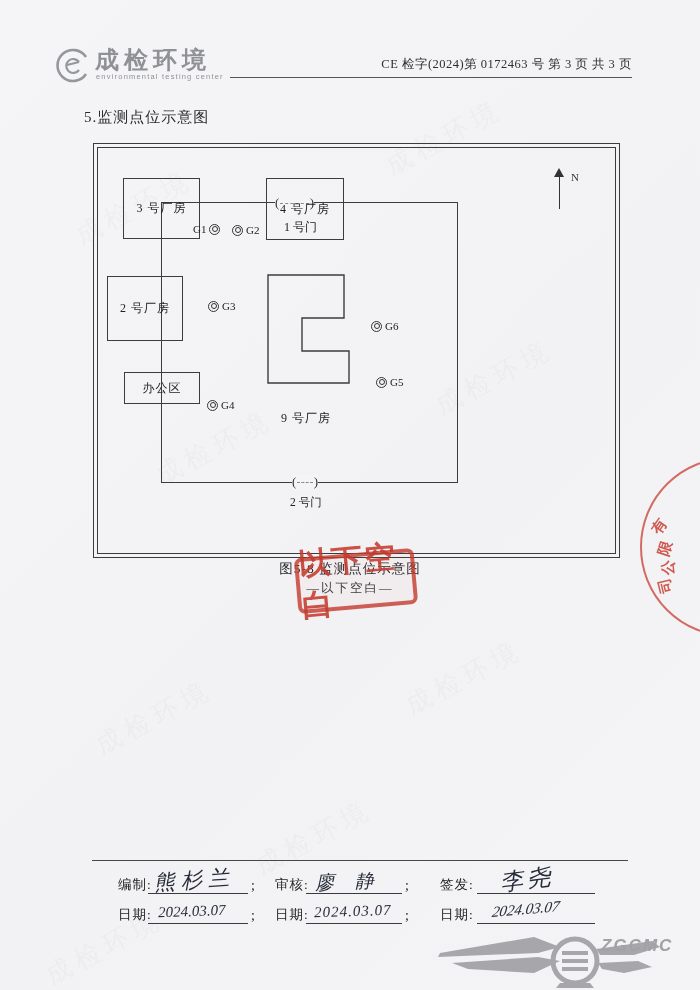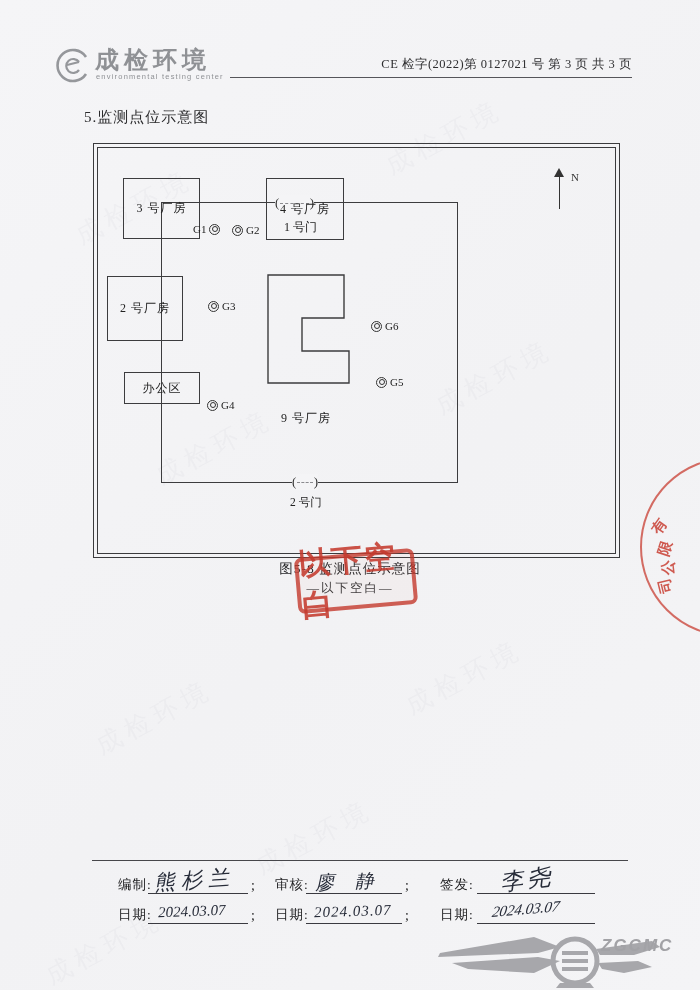--- a/index.html
+++ b/index.html
@@ -95,21 +95,21 @@
   <span class="wm" style="left:250px;top:820px;">成检环境</span>
   <span class="wm" style="left:40px;top:930px;">成检环境</span>
 
   <svg class="abs logo-circle" viewBox="0 0 36 36">
     <path d="M31 10 A15.5 15.5 0 1 0 31 27" fill="none" stroke="#95979b" stroke-width="2.6"></path>
     <path d="M24 15 A7 7 0 1 0 24 23" fill="none" stroke="#95979b" stroke-width="2.2"></path>
     <path d="M12 18 L24 15" stroke="#95979b" stroke-width="2.2"></path>
   </svg>
   <div class="abs brand-cn">成检环境</div>
   <div class="abs brand-en">environmental testing center</div>
-  <div class="abs doc-no">CE 检字(2022)第 0127021 号 第 3 页 共 3 页</div>
+  <div class="abs doc-no">CE 检字(2024)第 0172463 号 第 3 页 共 3 页</div>
   <div class="abs header-line"></div>
 
   <div class="abs section-title">5.监测点位示意图</div>
 
   <div class="abs frame">
     <div class="frame-inner"></div>
 
     <div class="abs north-head"></div>
     <div class="abs north-line"></div>
     <div class="abs north-n">N</div>

